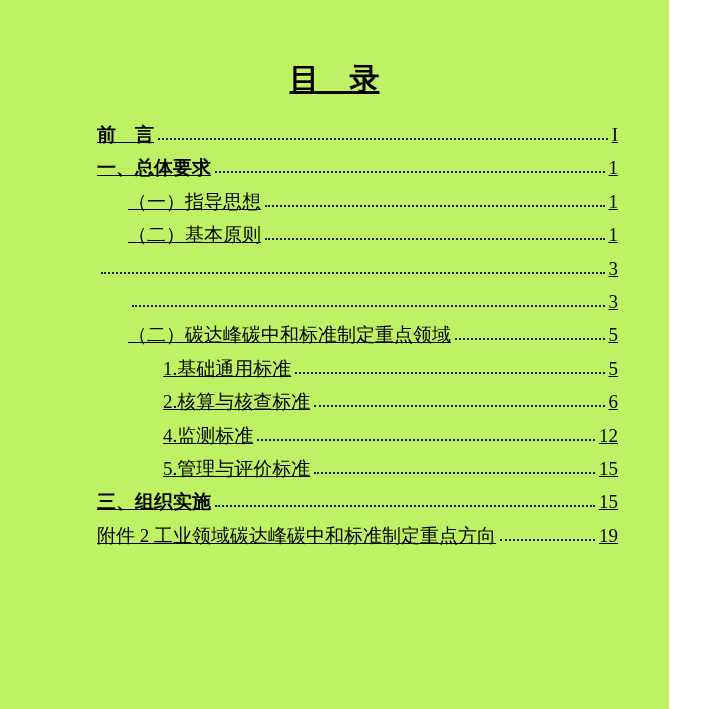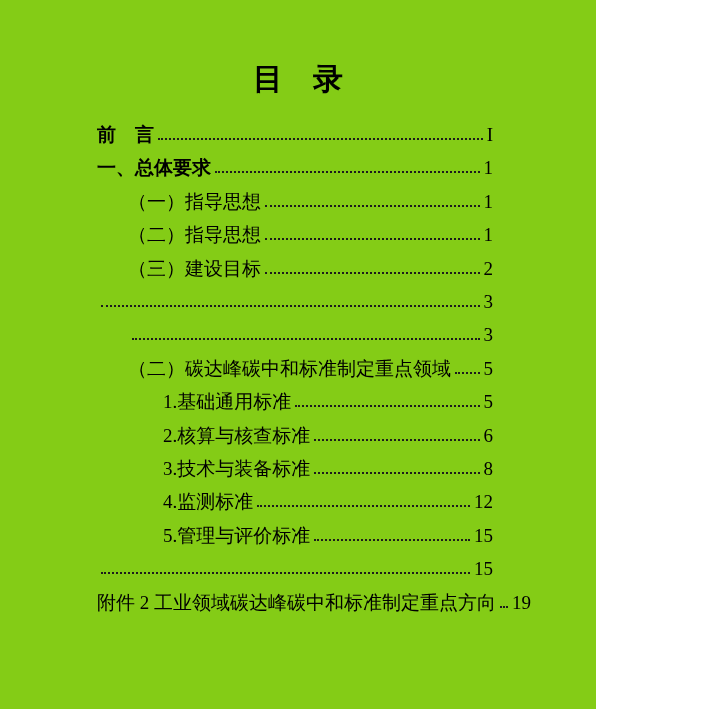--- a/index.html
+++ b/index.html
@@ -2,38 +2,39 @@
 <html><head>
 <meta charset="utf-8">
 <style>
   html, body {
     margin: 0;
     padding: 0;
     background: #ffffff;
   }
   .page {
     position: relative;
-    width: 596px;
+    width: 669px;
     height: 709px;
-    background: #84cc16;
+    background: #bef264;
     overflow: hidden;
     color: #000000;
+    text-decoration: underline;
   }
   .doc-title {
     margin: 61px 0 0 0;
     text-align: center;
     font-family: "Liberation Serif", serif;
     font-weight: 700;
     font-size: 30px;
     line-height: 36px;
     color: #000000;
   }
   .toc {
     margin-top: 21px;
-    padding: 0 103px 0 97px;
+    padding: 0 51px 0 97px;
   }
   .toc-row {
     display: flex;
     align-items: baseline;
     line-height: 33.4px;
     font-size: 19px;
     white-space: nowrap;
   }
   .toc-row .toc-label {
     font-family: "Liberation Serif", serif;
@@ -77,28 +78,23 @@
     <span class="toc-label">一、总体要求</span>
     <span class="toc-dots"></span>
     <span class="toc-page">1</span>
   </div>
       <div class="toc-row section">
     <span class="toc-label">（一）指导思想</span>
     <span class="toc-dots"></span>
     <span class="toc-page">1</span>
   </div>
       <div class="toc-row section">
-    <span class="toc-label">（二）指导思想</span>
+    <span class="toc-label">（二）基本原则</span>
     <span class="toc-dots"></span>
     <span class="toc-page">1</span>
-  </div>
-      <div class="toc-row section">
-    <span class="toc-label">（三）建设目标</span>
-    <span class="toc-dots"></span>
-    <span class="toc-page">2</span>
   </div>
       <div class="toc-row chapter">
     <span class="toc-dots"></span>
     <span class="toc-page">3</span>
   </div>
       <div class="toc-row section">
     <span class="toc-dots"></span>
     <span class="toc-page">3</span>
   </div>
       <div class="toc-row section">
@@ -110,35 +106,31 @@
     <span class="toc-label">1.基础通用标准</span>
     <span class="toc-dots"></span>
     <span class="toc-page">5</span>
   </div>
       <div class="toc-row sub">
     <span class="toc-label">2.核算与核查标准</span>
     <span class="toc-dots"></span>
     <span class="toc-page">6</span>
   </div>
       <div class="toc-row sub">
-    <span class="toc-label">3.技术与装备标准</span>
-    <span class="toc-dots"></span>
-    <span class="toc-page">8</span>
-  </div>
-      <div class="toc-row sub">
     <span class="toc-label">4.监测标准</span>
     <span class="toc-dots"></span>
     <span class="toc-page">12</span>
   </div>
       <div class="toc-row sub">
     <span class="toc-label">5.管理与评价标准</span>
     <span class="toc-dots"></span>
     <span class="toc-page">15</span>
   </div>
       <div class="toc-row chapter">
+    <span class="toc-label">三、组织实施</span>
     <span class="toc-dots"></span>
     <span class="toc-page">15</span>
   </div>
       <div class="toc-row appendix">
     <span class="toc-label">附件 2 工业领域碳达峰碳中和标准制定重点方向</span>
     <span class="toc-dots"></span>
     <span class="toc-page">19</span>
   </div>
     </div>
 </div>

